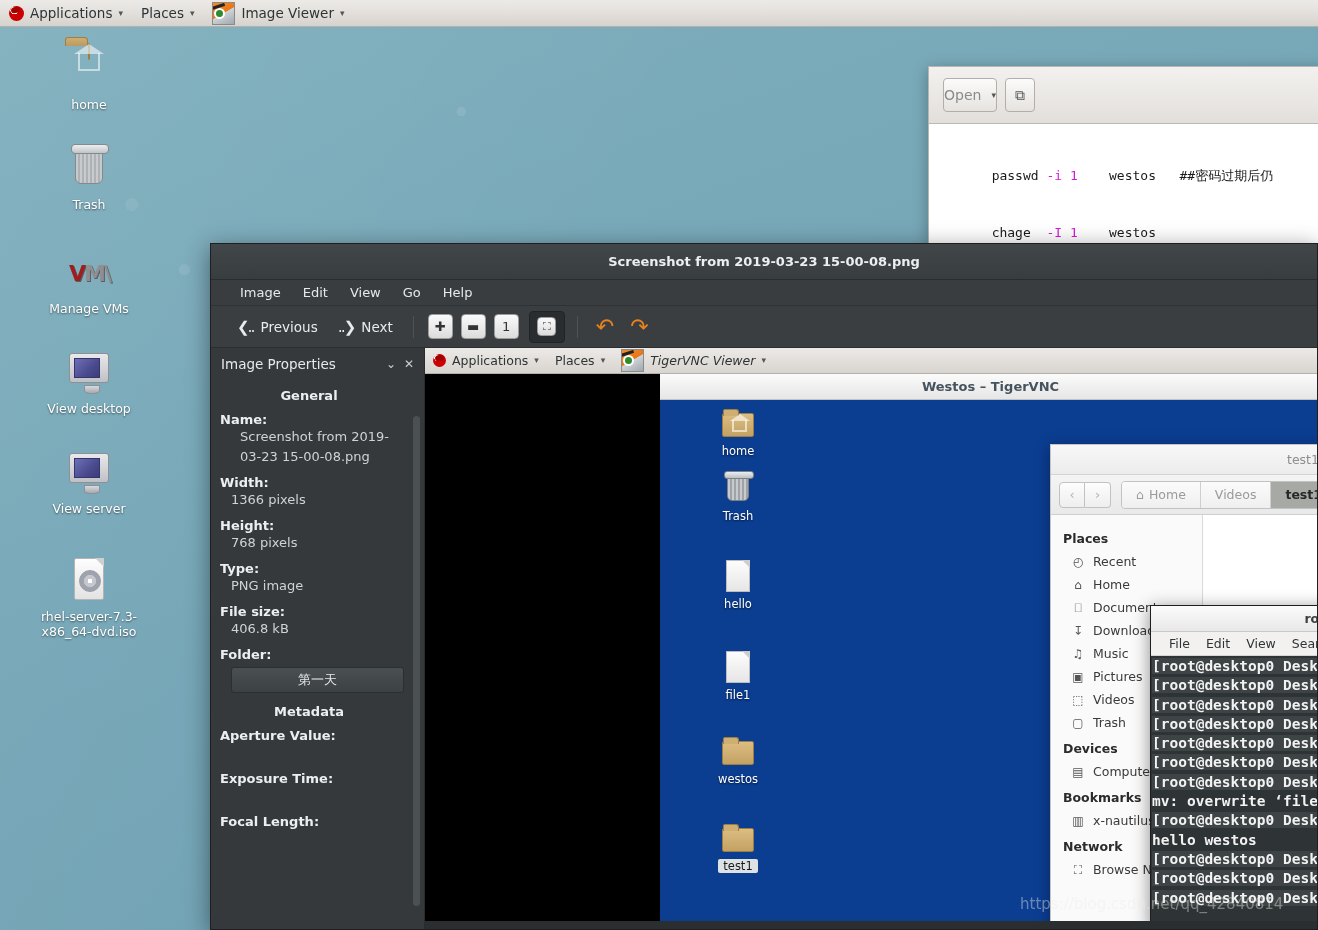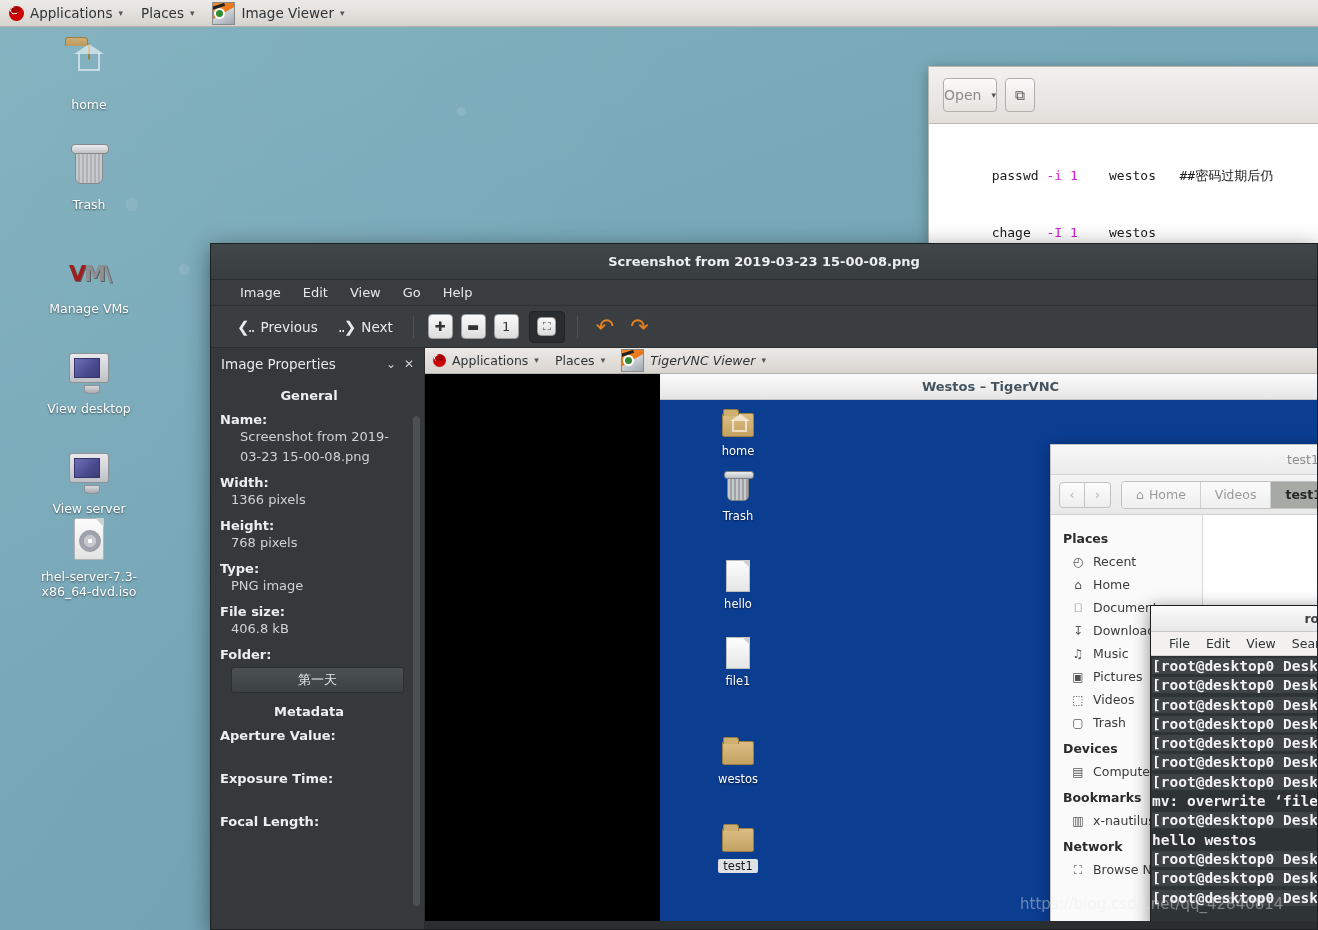--- a/index.html
+++ b/index.html
@@ -415,21 +415,21 @@
         <span class="ic-monitor"></span>
       </span>
     <span class="lbl">View desktop</span>
   </div>
   <div class="dicon" style="left:33px; top:448px;">
     <span class="glyph">
         <span class="ic-monitor"></span>
       </span>
     <span class="lbl">View server</span>
   </div>
-  <div class="dicon" style="left:33px; top:516px;">
+  <div class="dicon" style="left:33px; top:556px;">
     <span class="glyph">
         <span class="ic-iso">
           <span class="disc"></span>
         </span>
       </span>
     <span class="lbl">rhel-server-7.3-x86_64-dvd.iso</span>
   </div>
 
   <div id="gedit">
     <div class="hdr">
@@ -572,21 +572,21 @@
                     <span class="ntrash"></span>
                   </span>
                 <span>Trash</span>
               </div>
               <div class="ndicon" style="left:35px; top:158px;">
                 <span class="g">
                     <span class="ndoc"></span>
                   </span>
                 <span>hello</span>
               </div>
-              <div class="ndicon" style="left:35px; top:235px;">
+              <div class="ndicon" style="left:35px; top:249px;">
                 <span class="g">
                     <span class="ndoc"></span>
                   </span>
                 <span>file1</span>
               </div>
               <div class="ndicon" style="left:35px; top:333px;">
                 <span class="g">
                     <span class="nf"></span>
                   </span>
                 <span>westos</span>

